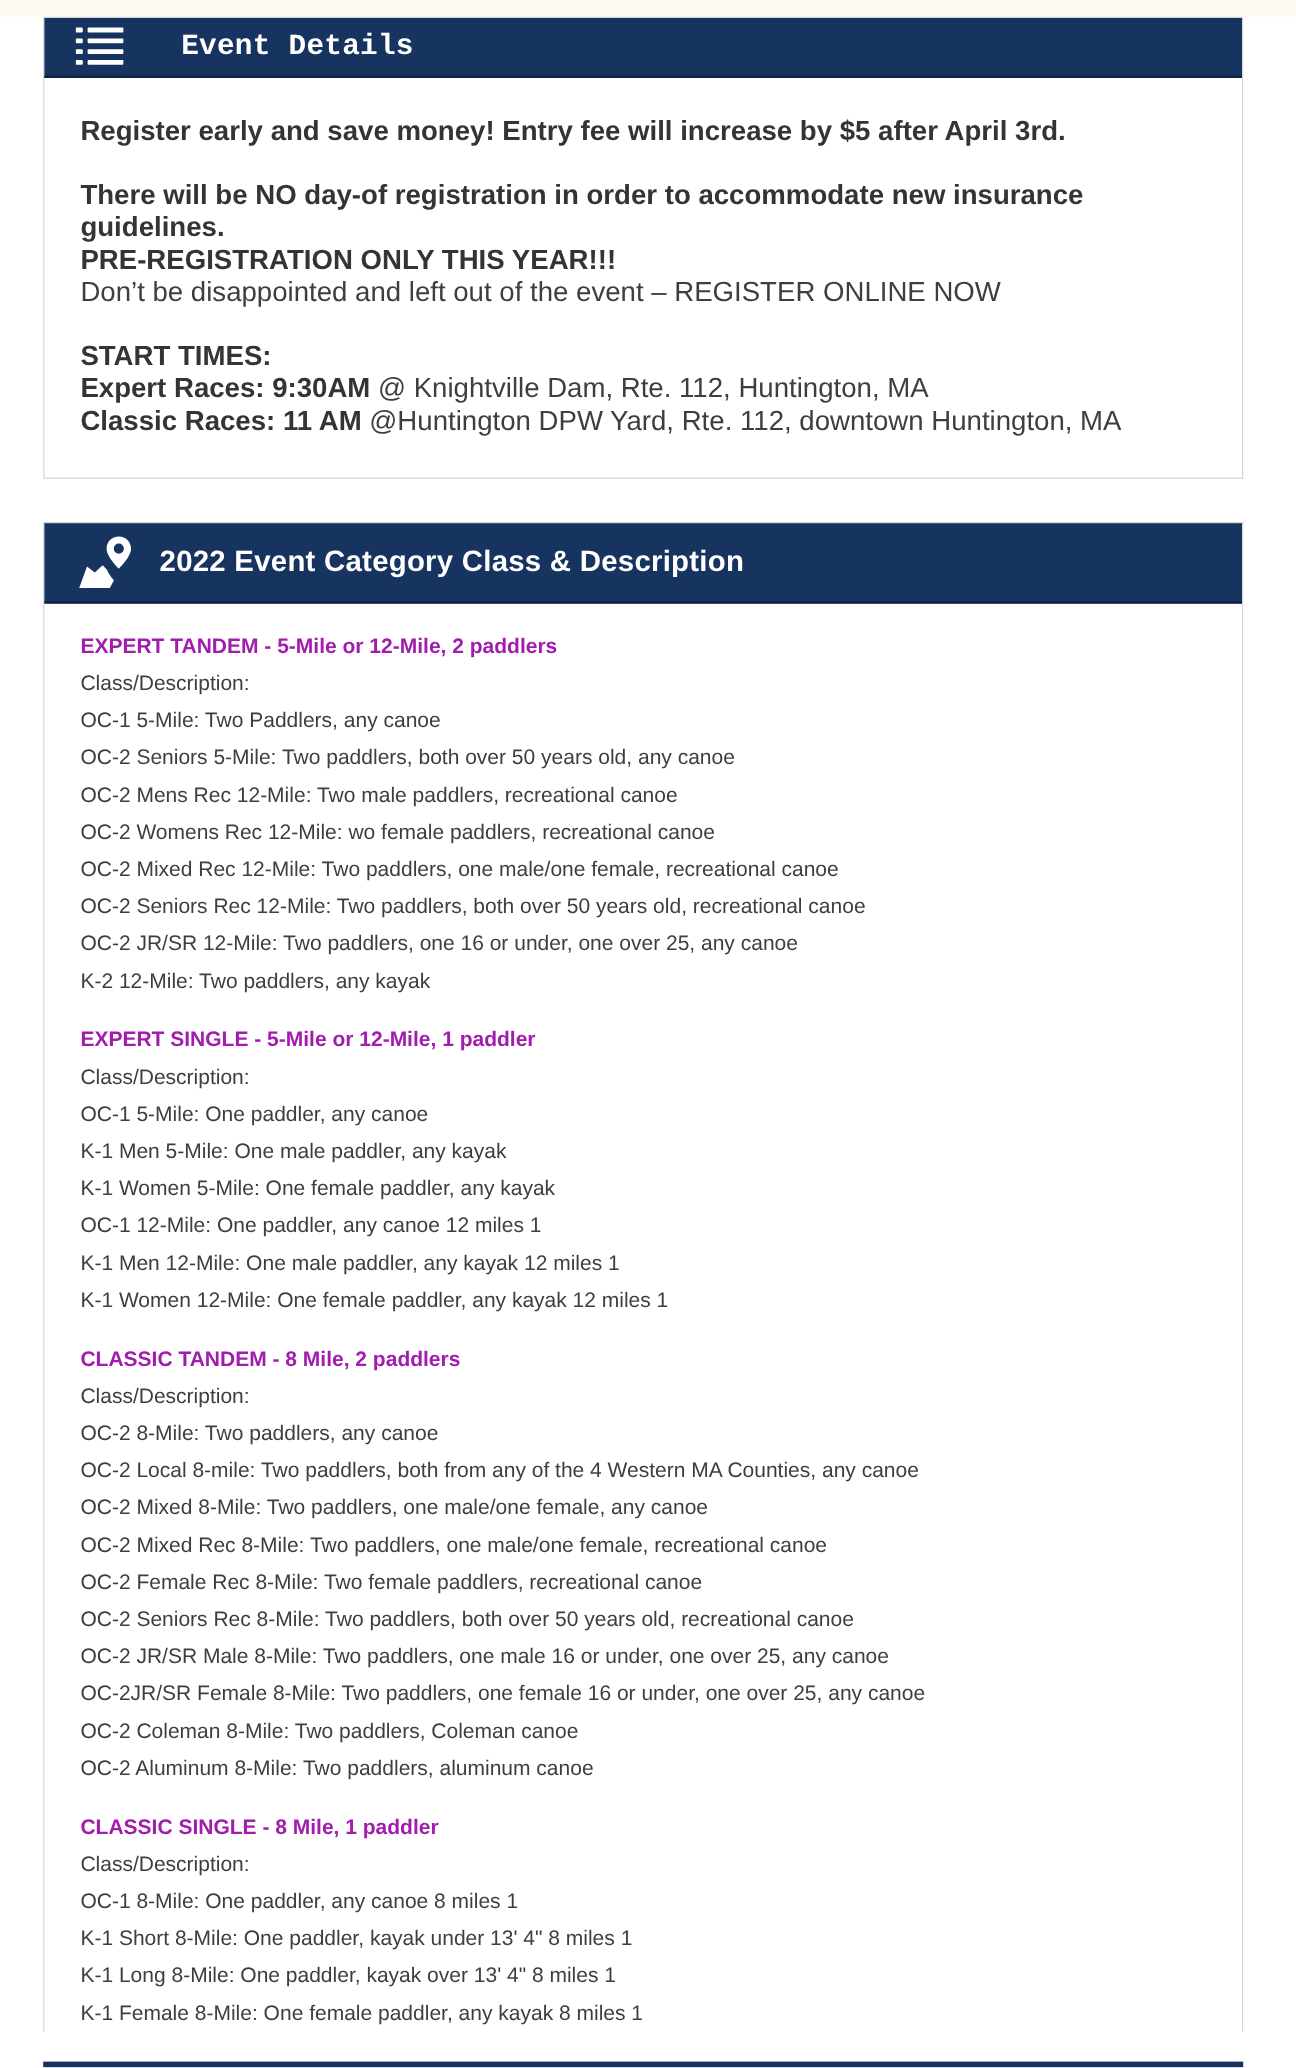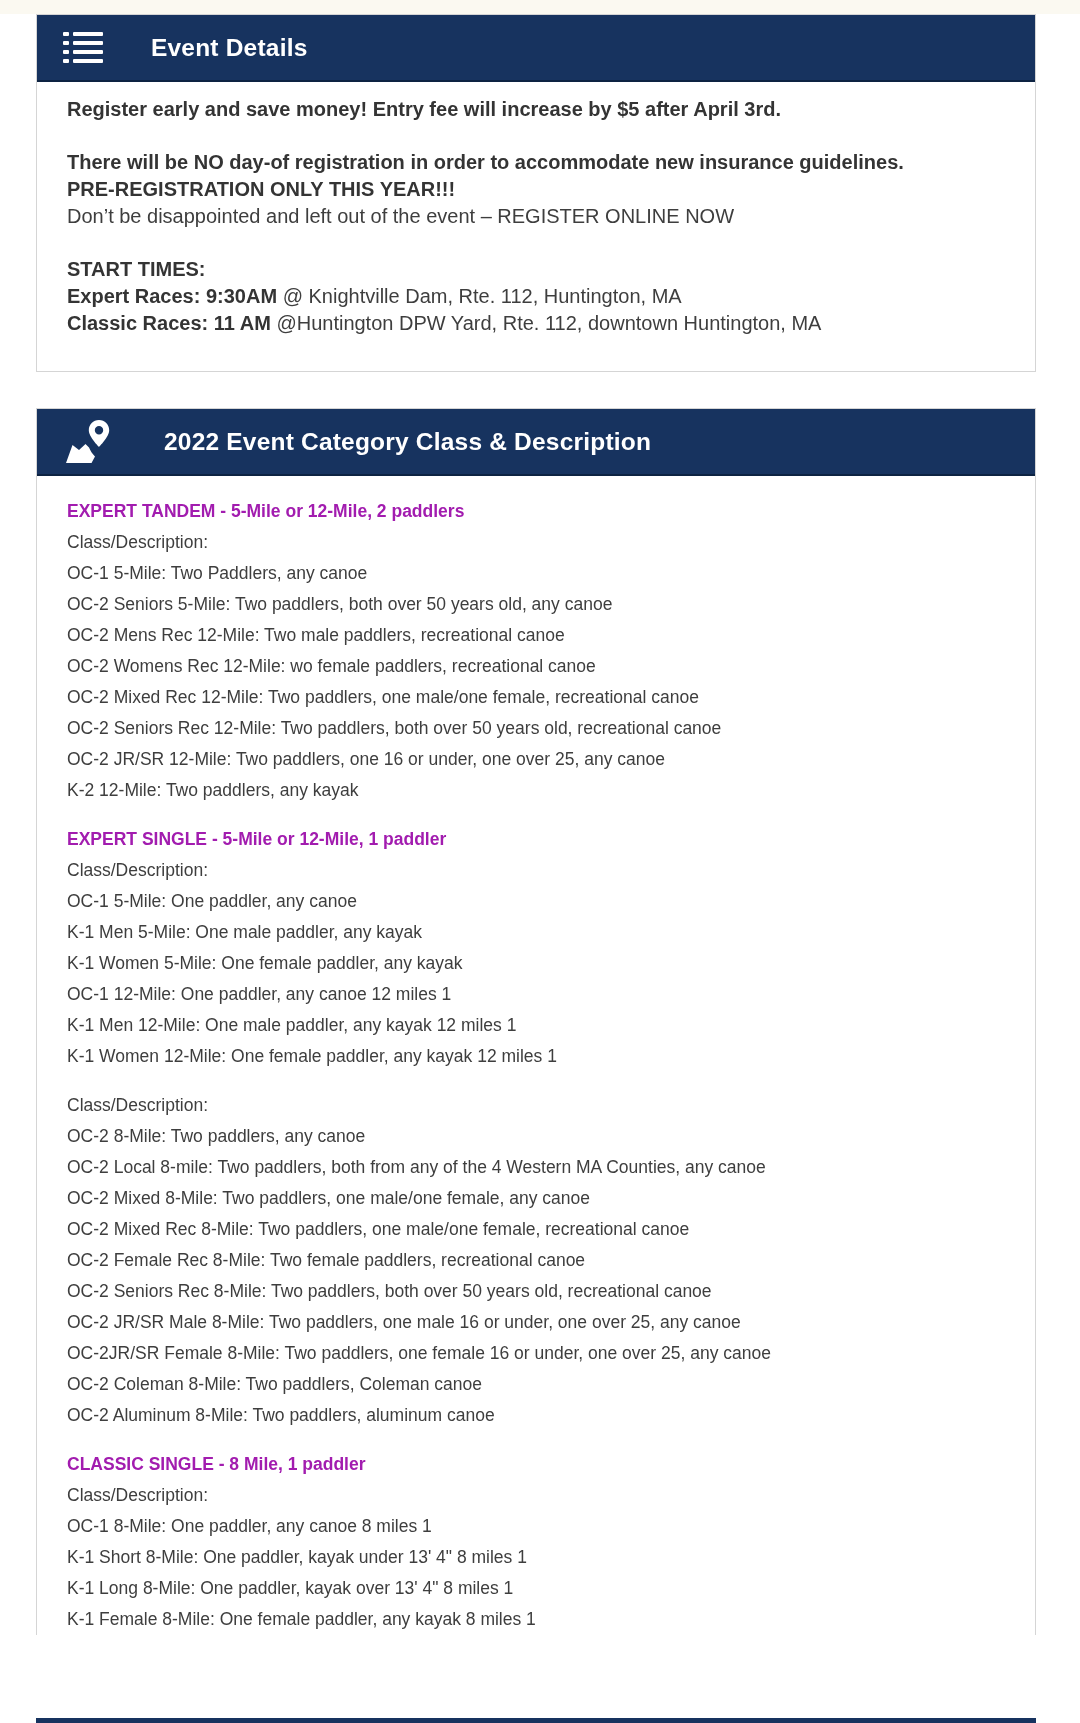--- a/index.html
+++ b/index.html
@@ -25,35 +25,35 @@
     border: 1px solid #d5d5d5;
     background: #ffffff;
   }
   .card-header {
     display: flex;
     align-items: center;
     background: #17335f;
     border-bottom: 2px solid #0d2342;
     padding: 0 26px;
   }
-  .card-header.h1 { height: 67px; }
+  .card-header.h1 { height: 50px; font-family: Liberation Mono, monospace; }
   .card-header.h2 { height: 67px; }
   .icon-box { display: flex; align-items: center; }
   .card-title {
     color: #ffffff;
     font-weight: bold;
     font-size: 24.5px;
     letter-spacing: 0.2px;
   }
   .card-header.h1 .card-title { margin-left: 48px; }
-  .card-header.h2 .card-title { margin-left: 51px; }
+  .card-header.h2 .card-title { margin-left: 20px; }
 
   .card-body-1 {
-    padding: 14px 30px 34px 30px;
-    font-size: 20px;
+    padding: 31px 30px 34px 30px;
+    font-size: 23px;
     line-height: 27px;
   }
   .card-body-1 .para { margin-bottom: 26px; }
   .card-body-1 .para:last-child { margin-bottom: 0; }
   .b { font-weight: bold; color: #343434; }
 
   .card2 { margin-top: 36px; border-bottom: none; }
   .card-body-2 {
     padding: 20px 30px 0 30px;
     font-size: 17.5px;
@@ -147,20 +147,21 @@
             <div class="line">OC-1 5-Mile: One paddler, any canoe</div>
             <div class="line">K-1 Men 5-Mile: One male paddler, any kayak</div>
             <div class="line">K-1 Women 5-Mile: One female paddler, any kayak</div>
             <div class="line">OC-1 12-Mile: One paddler, any canoe 12 miles 1</div>
             <div class="line">K-1 Men 12-Mile: One male paddler, any kayak 12 miles 1</div>
             <div class="line">K-1 Women 12-Mile: One female paddler, any kayak 12 miles 1</div>
           </div>
   </div>
 
   <div class="group">
+    <div class="line group-heading">CLASSIC TANDEM - 8 Mile, 2 paddlers</div>
     <div class="line">Class/Description:</div>
     <div>
             <div class="line">OC-2 8-Mile: Two paddlers, any canoe</div>
             <div class="line">OC-2 Local 8-mile: Two paddlers, both from any of the 4 Western MA Counties, any canoe</div>
             <div class="line">OC-2 Mixed 8-Mile: Two paddlers, one male/one female, any canoe</div>
             <div class="line">OC-2 Mixed Rec 8-Mile: Two paddlers, one male/one female, recreational canoe</div>
             <div class="line">OC-2 Female Rec 8-Mile: Two female paddlers, recreational canoe</div>
             <div class="line">OC-2 Seniors Rec 8-Mile: Two paddlers, both over 50 years old, recreational canoe</div>
             <div class="line">OC-2 JR/SR Male 8-Mile: Two paddlers, one male 16 or under, one over 25, any canoe</div>
             <div class="line">OC-2JR/SR Female 8-Mile: Two paddlers, one female 16 or under, one over 25, any canoe</div>

